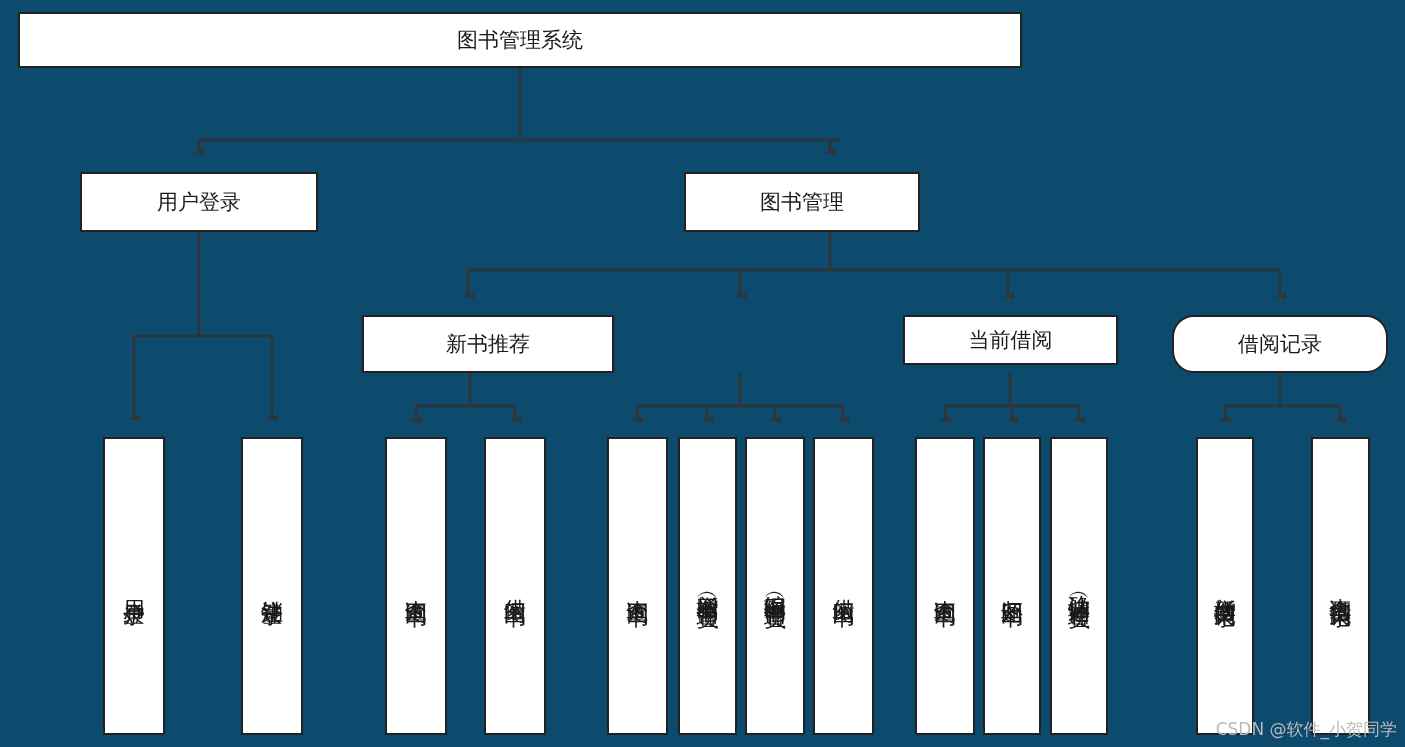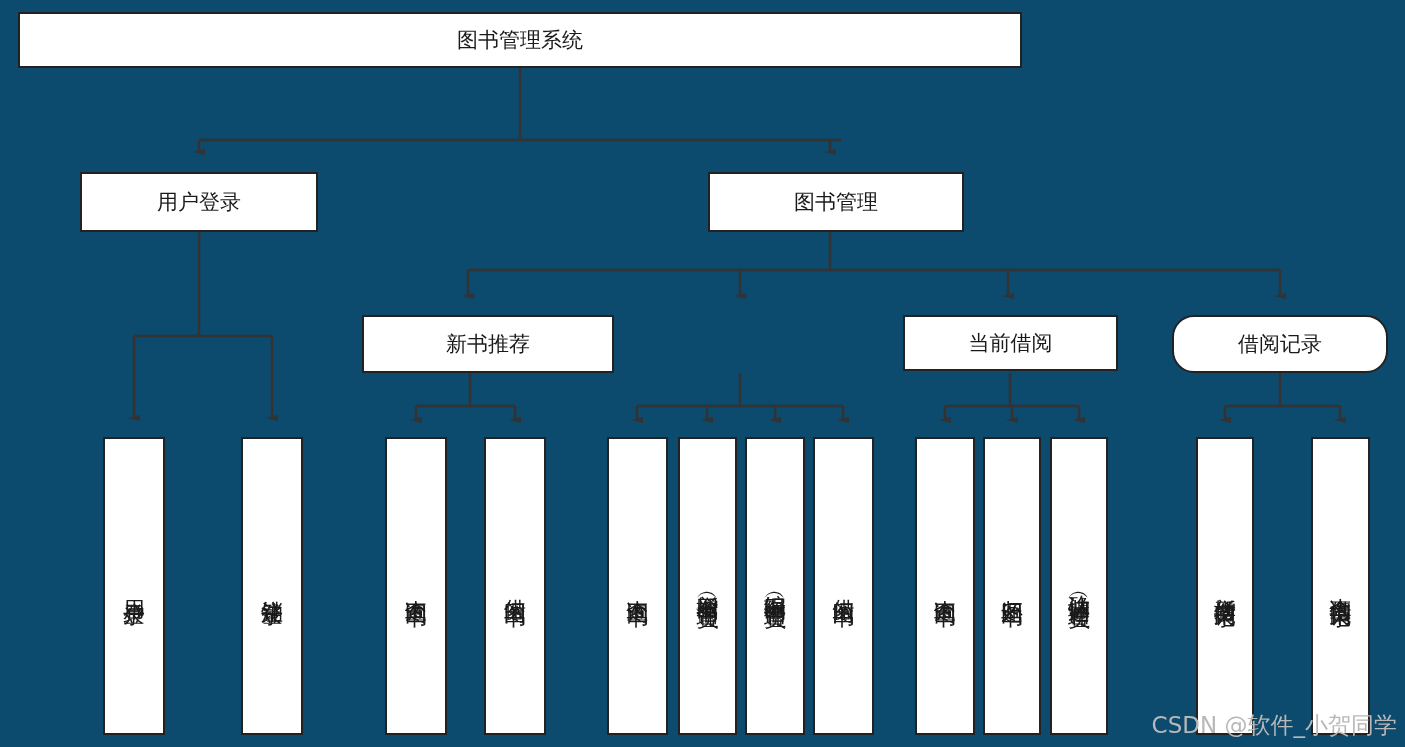--- a/index.html
+++ b/index.html
@@ -51,21 +51,21 @@
     writing-mode: vertical-rl;
     text-orientation: upright;
     font-size: 22px;
     letter-spacing: 2px;
     line-height: 1;
   }
   #watermark {
     position: absolute;
     right: 8px;
     bottom: 6px;
-    font-size: 23px;
+    font-size: 17px;
     color: #b8b8b8;
     z-index: 5;
     white-space: nowrap;
     font-family: "DejaVu Sans", "Liberation Sans", sans-serif;
   }
 </style>
 </head>
 <body>
 
 <div id="canvas">
@@ -121,28 +121,28 @@
     </g>
   </svg>
 
   <div class="node horiz" style="left:18px; top:12px; width:1004px; height:56px;">
     <span class="node-label">图书管理系统</span>
   </div>
 
   <div class="node horiz" style="left:80px; top:172px; width:238px; height:60px;">
     <span class="node-label">用户登录</span>
   </div>
-  <div class="node horiz" style="left:708px; top:172px; width:256px; height:60px;">
+  <div class="node horiz" style="left:684px; top:172px; width:236px; height:60px;">
     <span class="node-label">图书管理</span>
   </div>
 
   <div class="node horiz" style="left:362px; top:315px; width:252px; height:58px;">
     <span class="node-label">新书推荐</span>
   </div>
-  <div class="node horiz" style="left:903px; top:315px; width:215px; height:56px;">
+  <div class="node horiz" style="left:903px; top:315px; width:215px; height:50px;">
     <span class="node-label">当前借阅</span>
   </div>
   <div class="node horiz" style="left:1172px; top:315px; width:216px; height:58px;border-radius:22px;">
     <span class="node-label">借阅记录</span>
   </div>
 
   <div class="node vert" style="left:103px; top:437px; width:62px; height:298px;">
     <span class="node-label">用户登录</span>
   </div>
   <div class="node vert" style="left:241px; top:437px; width:62px; height:298px;">

